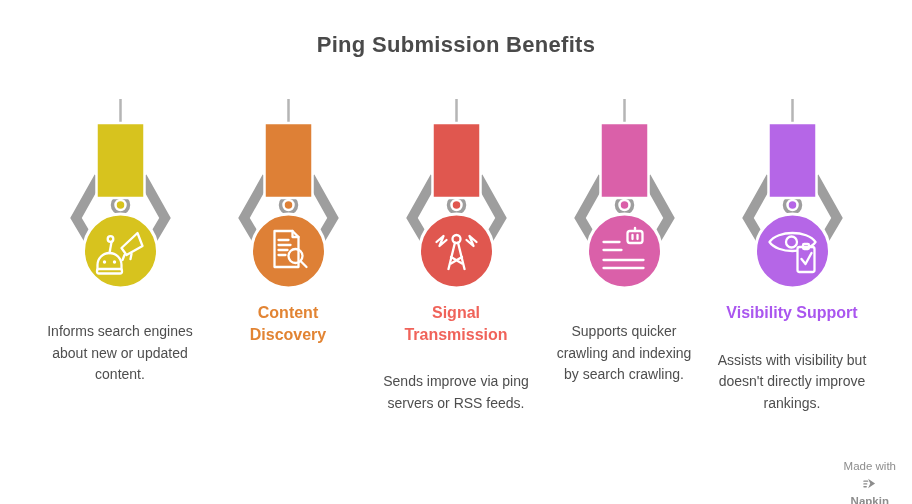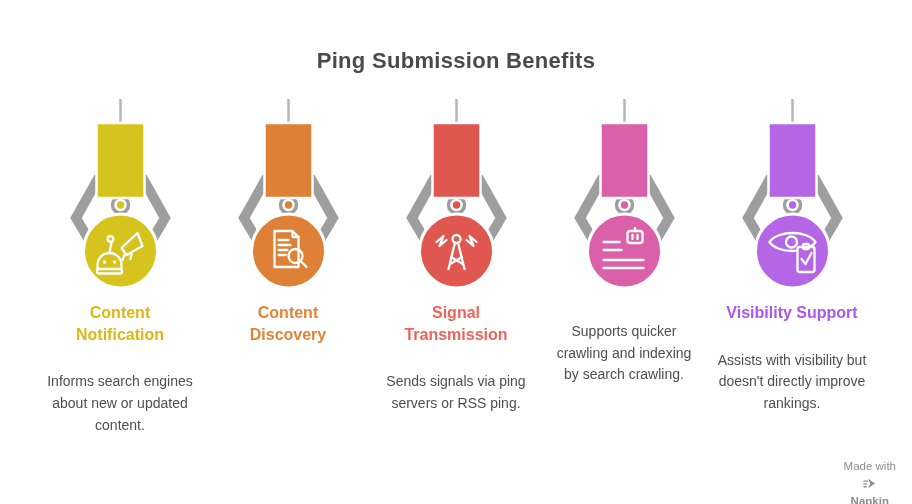--- a/index.html
+++ b/index.html
@@ -4,21 +4,21 @@
 <style>
   html,body{margin:0;padding:0;}
   body{
     width:912px;height:504px;
     background:#ffffff;
     font-family:"Liberation Sans","DejaVu Sans",sans-serif;
     position:relative;
     overflow:hidden;
   }
   .title{
-    position:absolute;top:48px;left:0;width:912px;
+    position:absolute;top:32px;left:0;width:912px;
     text-align:center;
     font-size:22px;font-weight:700;color:#4a4a4a;
     letter-spacing:.3px;
   }
   .columns{
     position:absolute;top:95px;left:0;right:0;
     padding:0 36px;
     display:flex;
   }
   .col{flex:1;text-align:center;}
@@ -67,21 +67,20 @@
         <circle cx="14" cy="12" r="2.8"></circle>
         <path d="M15 15 L13 26"></path>
         <path d="M1 42 v-4 a12 12 0 0 1 24 0 v4"></path>
         <rect x="0.5" y="42" width="25" height="4.5" rx="2"></rect>
         <circle class="icon-fill" cx="8" cy="35" r="1.7"></circle>
         <circle class="icon-fill" cx="18" cy="35" r="1.7"></circle>
         <path d="M25 21 L41 6 L46 19 L30 28 Z"></path>
         <path d="M28 28 L26 33 M35 27 L34 32"></path>
       </g>
     </svg>
-    <div class="heading" style="color: rgb(221, 183, 18);">Content Notification</div>
     <div class="desc">Informs search engines about new or updated content.</div>
   </div>
 
   <div class="col">
     <svg class="claw" width="167" height="200" viewBox="0 0 167 200">
       <line class="cable" x1="83.5" y1="4" x2="83.5" y2="30"></line>
       <path class="arm-outline" d="M62 82 L39 123 L55 150"></path>
       <path class="arm-outline" d="M105 82 L128 123 L112 150"></path>
       <path class="arm" d="M62 82 L39 123 L55 150"></path>
       <path class="arm" d="M105 82 L128 123 L112 150"></path>
@@ -113,21 +112,21 @@
       <circle class="ball-stroke" cx="83.5" cy="156" r="37" fill="#e0574f"></circle>
       <g class="icon" transform="translate(59.5,132)">
         <circle cx="24" cy="12" r="4"></circle>
         <path d="M22.5 15.5 L16 42 M25.5 15.5 L32 42"></path>
         <path d="M18.5 30 L29.5 36.5 M29.5 30 L18.5 36.5"></path>
         <path d="M4 15 L11 9 L7 19 L14 13"></path>
         <path d="M44 15 L37 9 L41 19 L34 13"></path>
       </g>
     </svg>
     <div class="heading" style="color: rgb(240, 99, 90);">Signal Transmission</div>
-    <div class="desc">Sends signals via ping servers or RSS ping.</div>
+    <div class="desc">Sends improve via ping servers or RSS feeds.</div>
   </div>
 
   <div class="col">
     <svg class="claw" width="167" height="200" viewBox="0 0 167 200">
       <line class="cable" x1="83.5" y1="4" x2="83.5" y2="30"></line>
       <path class="arm-outline" d="M62 82 L39 123 L55 150"></path>
       <path class="arm-outline" d="M105 82 L128 123 L112 150"></path>
       <path class="arm" d="M62 82 L39 123 L55 150"></path>
       <path class="arm" d="M105 82 L128 123 L112 150"></path>
       <circle class="white-stroke" cx="83.5" cy="110" r="11" fill="#9e9e9e"></circle>

